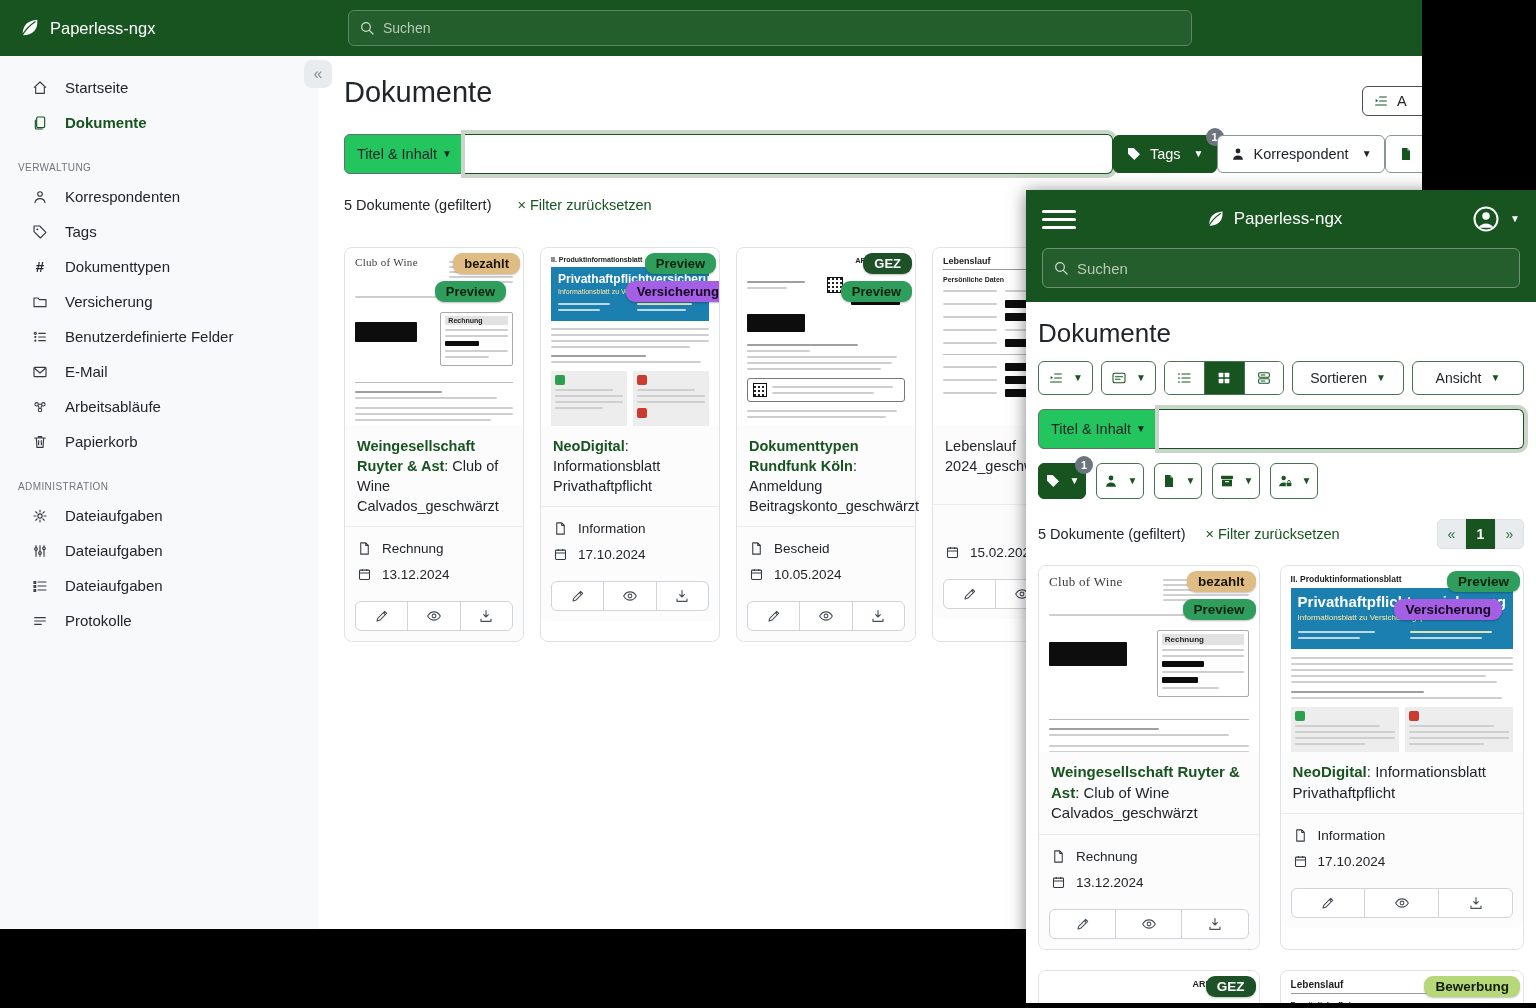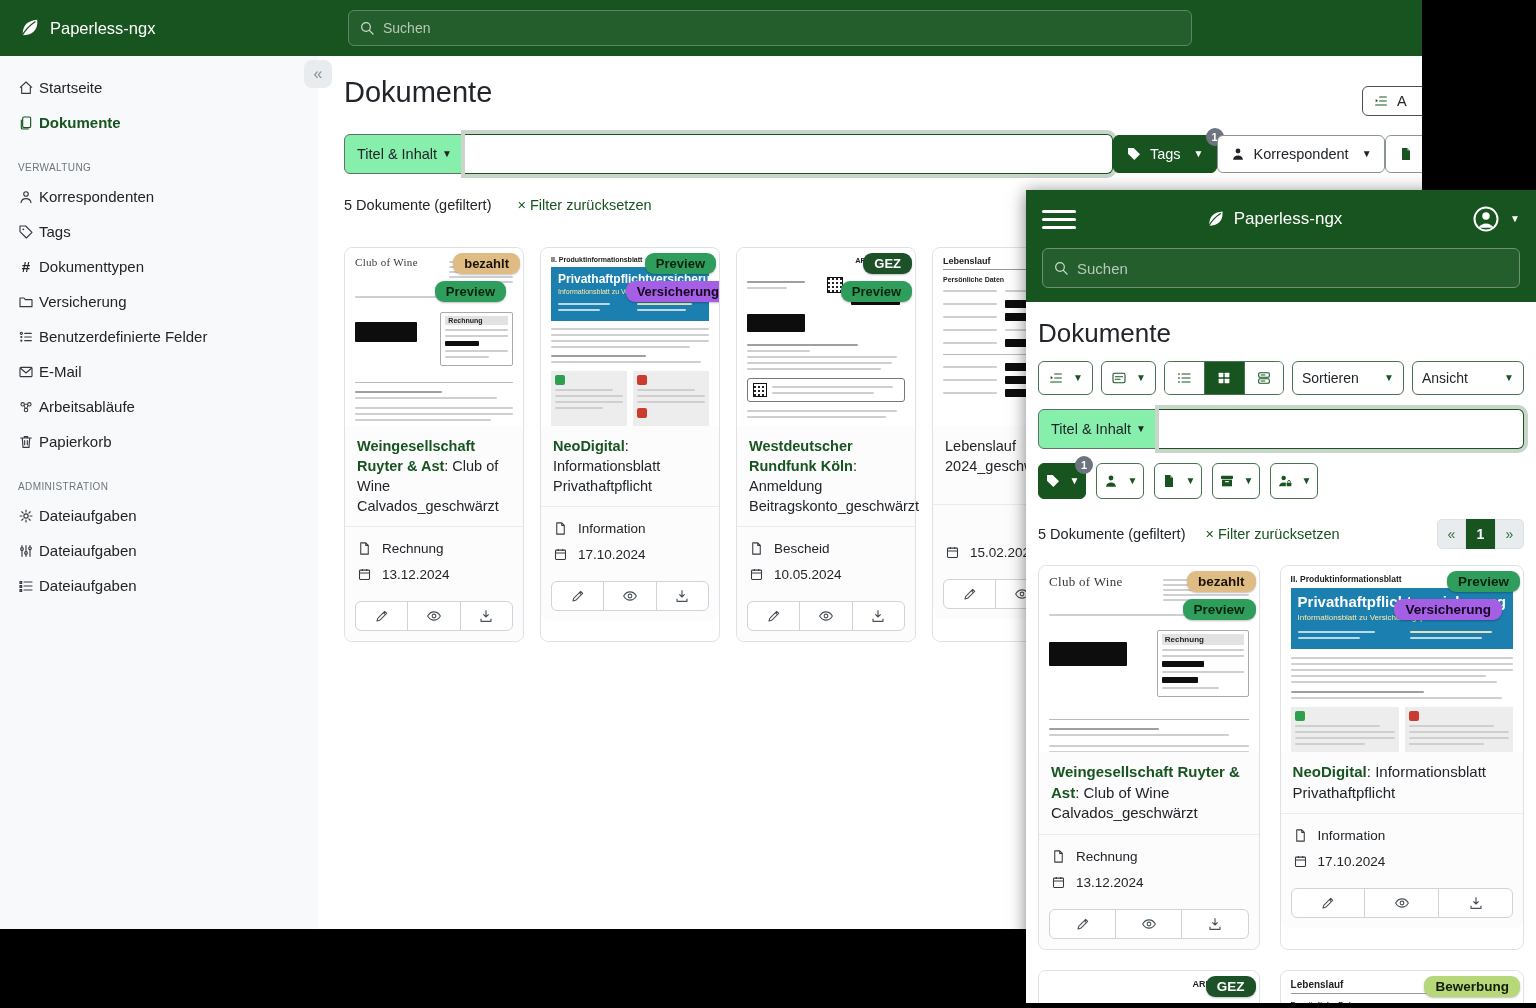--- a/index.html
+++ b/index.html
@@ -8,36 +8,36 @@
   .ic{width:16px;height:16px;flex:none;display:inline-block}
   .caret{font-size:10px;line-height:1;margin-left:5px}
   
   .desktop{position:absolute;left:0;top:0;width:1422px;height:929px;background:#fff;overflow:hidden}
   .nav{position:absolute;left:0;top:0;width:100%;height:56px;background:#17541f;display:flex;align-items:center;color:#fff;z-index:5}
   .nav .logo{display:flex;align-items:center;gap:10px;padding-left:18px;font-size:16.5px}
   .nav-search{position:absolute;left:348px;top:10px;width:844px;height:36px;border:1px solid #5d8465;border-radius:6px;background:rgba(255,255,255,.06);display:flex;align-items:center;padding:0 10px;color:#cfdccf}
   .nav-search input{flex:1;background:transparent;border:none;outline:none;color:#e8efe8;font-size:14px;margin-left:8px}
   .nav-search input::placeholder{color:#b7c8b8}
   .sidebar{position:absolute;left:0;top:56px;width:318px;height:873px;background:#f8f9fa;padding:14px 0 0 0}
-  .sb-item{display:flex;align-items:center;gap:5px;padding:9px 18px;font-size:15px;color:#212529;cursor:pointer}
+  .sb-item{display:flex;align-items:center;gap:17px;padding:9px 32px;font-size:15px;color:#212529;cursor:pointer}
   .sb-item .ic{color:#343a40}
   .sb-item.active{color:#17541f;font-weight:bold}
   .sb-item.active .ic{color:#17541f}
   .sb-section{font-size:10px;color:#6c757d;letter-spacing:.4px;padding:22px 18px 6px}
   .ic-txt{width:16px;text-align:center;font-weight:bold;font-size:15px;flex:none}
   .sb-foot{position:absolute;left:0;bottom:6px;width:100%}
   .sb-docs{display:flex;align-items:center;gap:13px;padding:8px 18px;font-size:14px;color:#343a40}
   .sb-ver{display:flex;align-items:center;gap:14px;padding:6px 18px 10px;font-size:13px;color:#343a40}
   .collapse-btn{position:absolute;left:304px;top:60px;width:28px;height:28px;background:#e9ecef;border:none;border-radius:8px;color:#868e96;font-size:16px;z-index:6;cursor:pointer}
   .content{position:absolute;left:318px;top:56px;width:1104px;height:873px;background:#fff;padding:20px 0 0 26px}
   .content h1{font-size:29px;font-weight:500;color:#212529}
   .select-partial{position:absolute;left:1044px;top:30px;width:90px;height:30px;border:1px solid #495057;border-radius:6px;background:#fff;display:flex;align-items:center;gap:8px;padding:0 10px;font-size:14.5px;color:#212529}
   .filter-row{display:flex;align-items:center;margin-top:24px;height:42px}
   .igroup{display:flex;height:40px}
-  .field-btn{height:40px;border:1px solid #5f7264;background:#86efac;border-radius:6px 0 0 6px;padding:0 12px;font-size:14.5px;color:#212529;display:flex;align-items:center;cursor:pointer;white-space:nowrap}
+  .field-btn{height:40px;border:1px solid #5f7264;background:#22c55e;border-radius:6px 0 0 6px;padding:0 12px;font-size:14.5px;color:#212529;display:flex;align-items:center;cursor:pointer;white-space:nowrap}
   .f-input{height:40px;border:1px solid #17541f;border-left:none;border-radius:0 6px 6px 0;box-shadow:0 0 0 4px #c9d5c9;outline:none;font-size:14.5px;padding:0 10px;background:#fff}
   .d-input{width:648px}
   .pill-btn{height:38px;border-radius:6px;display:flex;align-items:center;padding:0 12px;font-size:14.5px;gap:8px;cursor:pointer;position:relative;background:#fff;border:1px solid #8a9690;color:#212529;white-space:nowrap}
   .pill-btn .ic{color:#17541f}
   .pill-btn.green{background:#17541f;border-color:#17541f;color:#fff}
   .pill-btn.green .ic{color:#fff}
   .badge{position:absolute;top:-8px;right:-8px;width:18px;height:18px;border-radius:50%;background:#6c757d;color:#fff;font-size:11px;font-weight:bold;display:flex;align-items:center;justify-content:center}
   .count-row{display:flex;align-items:center;gap:26px;margin-top:22px;font-size:14.5px}
   .reset-link{color:#17541f;cursor:pointer}
   .cards{display:flex;gap:16px;margin-top:34px}
@@ -98,21 +98,21 @@
   .o-search input::placeholder{color:#b7c8b8}
   .o-content{padding:16px 12px 0}
   .o-content h1{font-size:26px;font-weight:500}
   .o-toolbar{display:flex;gap:8px;margin-top:12px}
   .tb-btn{height:34px;border:1px solid #487252;background:#fff;border-radius:6px;display:flex;align-items:center;justify-content:center;padding:0 9px;color:#17541f;font-size:14px;cursor:pointer;gap:4px}
   .tb-btn .lbl{color:#212529}
   .seg{display:flex;border:1px solid #487252;border-radius:6px;overflow:hidden}
   .seg button{width:44px;height:32px;background:#fff;border:none;border-left:1px solid #487252;display:flex;align-items:center;justify-content:center;color:#17541f;cursor:pointer}
   .seg button:first-child{border-left:none}
   .seg button.active{background:#17541f;color:#fff}
-  .tb-wide{min-width:112px;justify-content:space-between}
+  .tb-wide{min-width:112px;justify-content:center}
   .o-filter{display:flex;margin-top:14px;height:40px}
   .o-input{flex:1}
   .o-icons{display:flex;gap:10px;margin-top:14px}
   .oi-btn{width:48px;height:36px;border:1px solid #487252;border-radius:6px;background:#fff;color:#17541f;display:flex;align-items:center;justify-content:center;gap:4px;cursor:pointer;position:relative}
   .oi-btn.green{background:#17541f;border-color:#17541f;color:#fff}
   .o-count{display:flex;align-items:center;margin-top:20px;font-size:14.5px;gap:20px}
   .pager{margin-left:auto;display:flex}
   .pg{min-width:29px;height:30px;display:flex;align-items:center;justify-content:center;font-size:14px;border:1px solid #dee2e6;background:#e9ecef;color:#2c6e3f;cursor:pointer}
   .pg:first-child{border-radius:5px 0 0 5px}
   .pg:last-child{border-radius:0 5px 5px 0}
@@ -374,20 +374,26 @@
         <svg class="ic">
           <use href="#i-sliders"></use>
         </svg>
         <span>Dateiaufgaben</span>
       </div>
     <div class="sb-item">
         <svg class="ic">
           <use href="#i-tasks"></use>
         </svg>
         <span>Dateiaufgaben</span>
+      </div>
+    <div class="sb-item">
+        <svg class="ic">
+          <use href="#i-lines"></use>
+        </svg>
+        <span>Protokolle</span>
       </div>
 
   </aside>
 
   <button class="collapse-btn">«</button>
 
   <main class="content">
     <button class="select-partial">
       <svg class="ic" style="color:#17541f">
           <use href="#i-indent"></use>
@@ -637,21 +643,21 @@
                 <div class="ln" style="width:95%"></div>
                 <div class="ln" style="width:88%"></div>
               </div>
           </div>
           <div class="chips">
             <span class="chip" style="background:#1d5229;color:#ffffff">GEZ</span>
             <span class="chip" style="background:#2f9e5c;color:#07230e">Preview</span>
           </div>
         </div>
         <div class="c-title">
-          <span class="corr">Westdeutscher Rundfunk Köln</span><span>: Anmeldung Beitragskonto_geschwärzt</span>
+          <span class="corr">Dokumenttypen Rundfunk Köln</span><span>: Anmeldung Beitragskonto_geschwärzt</span>
         </div>
         <div class="c-meta">
           <div class="m-row">
               <svg class="ic">
                 <use href="#i-file"></use>
               </svg>
               <span>Bescheid</span>
             </div>
           <div class="m-row">
               <svg class="ic">

